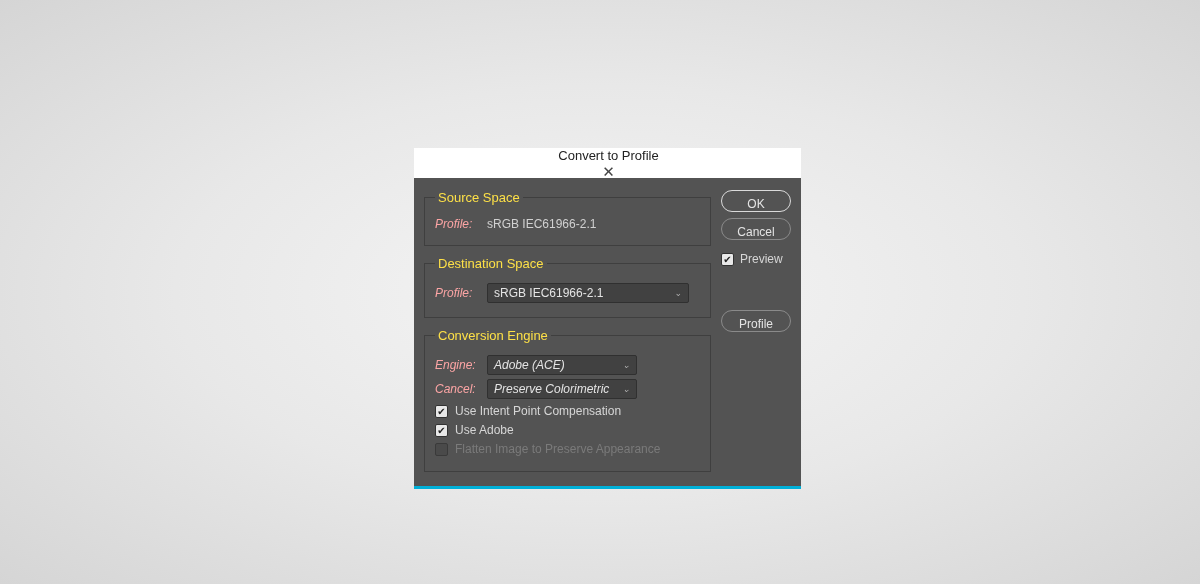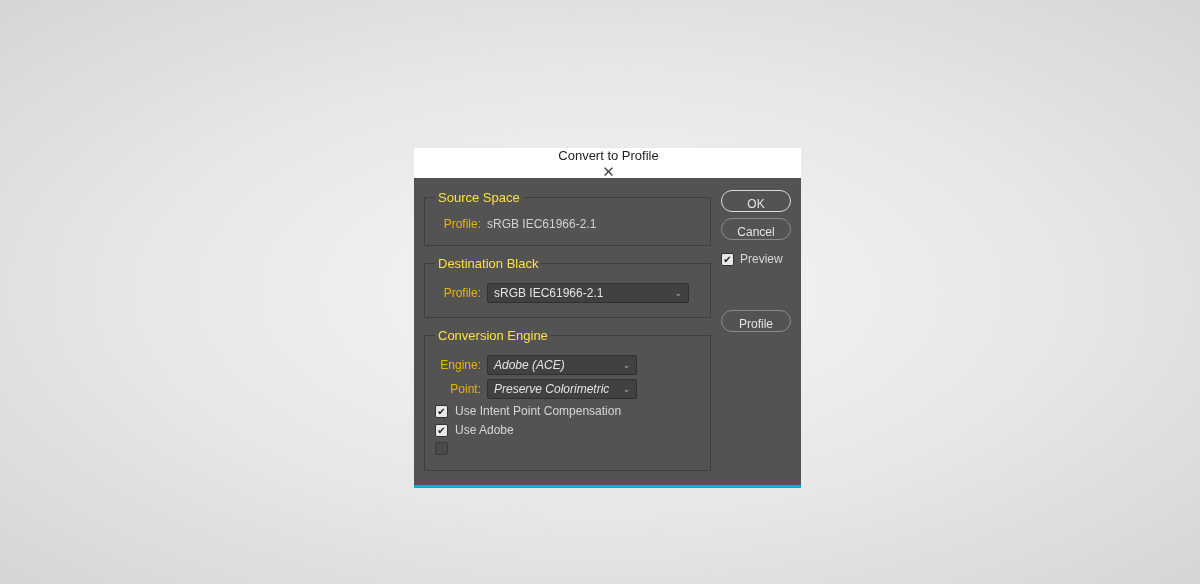--- a/index.html
+++ b/index.html
@@ -68,24 +68,24 @@
       font-size: 13px;
       padding: 0 3px;
     }
     .row {
       display: flex;
       align-items: center;
       margin: 4px 0;
       gap: 6px;
     }
     .field-label {
-      color: #eab308;
+      color: #fca5a5;
       width: 46px;
-      text-align: right;
-      font-size: 12px;
+      font-size: 12px;
+      font-style: italic;
     }
     .static-value {
       color: #d1d1d1;
       font-size: 12px;
     }
     .dropdown {
       background: #414141;
       border: 1px solid #303030;
       color: #e4e4e4;
       height: 20px;
@@ -171,56 +171,57 @@
 
       <fieldset class="group">
         <legend class="group-legend">Source Space</legend>
         <div class="row">
           <span class="field-label">Profile:</span>
           <span class="static-value">sRGB IEC61966-2.1</span>
         </div>
       </fieldset>
 
       <fieldset class="group">
-        <legend class="group-legend">Destination Black</legend>
+        <legend class="group-legend">Destination Space</legend>
         <div class="row">
           <span class="field-label">Profile:</span>
           <div class="dropdown dropdown-wide">
             <span>sRGB IEC61966-2.1</span>
             <span class="chevron">⌄</span>
           </div>
         </div>
       </fieldset>
 
       <fieldset class="group">
         <legend class="group-legend">Conversion Engine</legend>
         <div class="row">
           <span class="field-label">Engine:</span>
           <div class="dropdown dropdown-mid">
             <span>Adobe (ACE)</span>
             <span class="chevron">⌄</span>
           </div>
         </div>
         <div class="row">
-          <span class="field-label">Point:</span>
+          <span class="field-label">Cancel:</span>
           <div class="dropdown dropdown-mid">
             <span>Preserve Colorimetric</span>
             <span class="chevron">⌄</span>
           </div>
         </div>
         <div class="checkbox-row">
           <span class="cb">✔</span>
           <span>Use Intent Point Compensation</span>
         </div>
         <div class="checkbox-row">
           <span class="cb">✔</span>
           <span>Use Adobe</span>
         </div>
         <div class="checkbox-row disabled">
           <span class="cb disabled"></span>
+          <span>Flatten Image to Preserve Appearance</span>
         </div>
       </fieldset>
 
     </div>
 
     <div class="right-col">
       <div class="btn primary">
         <span>OK</span>
       </div>
       <div class="btn">

